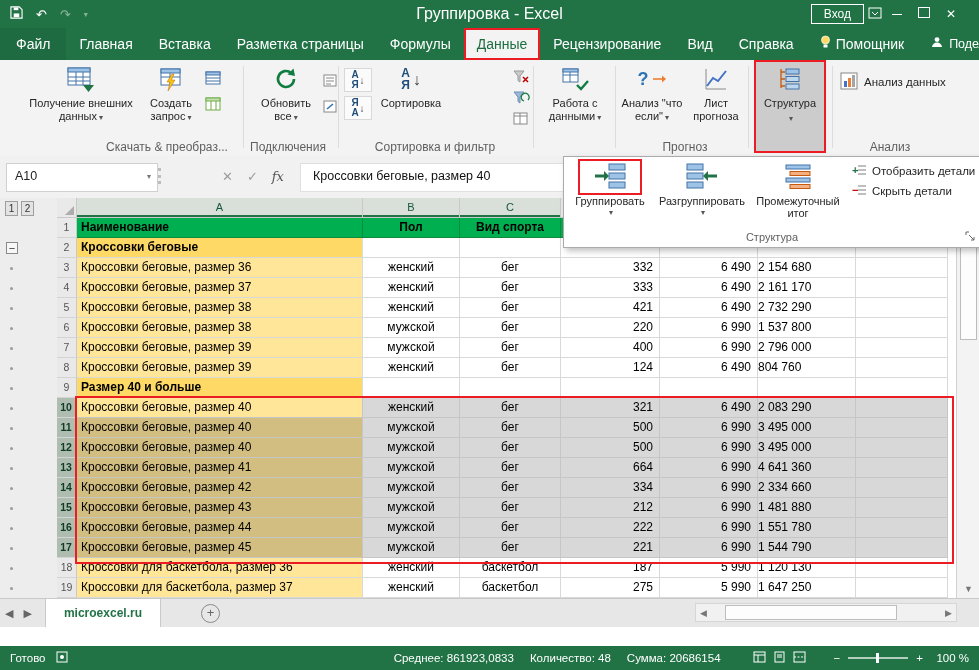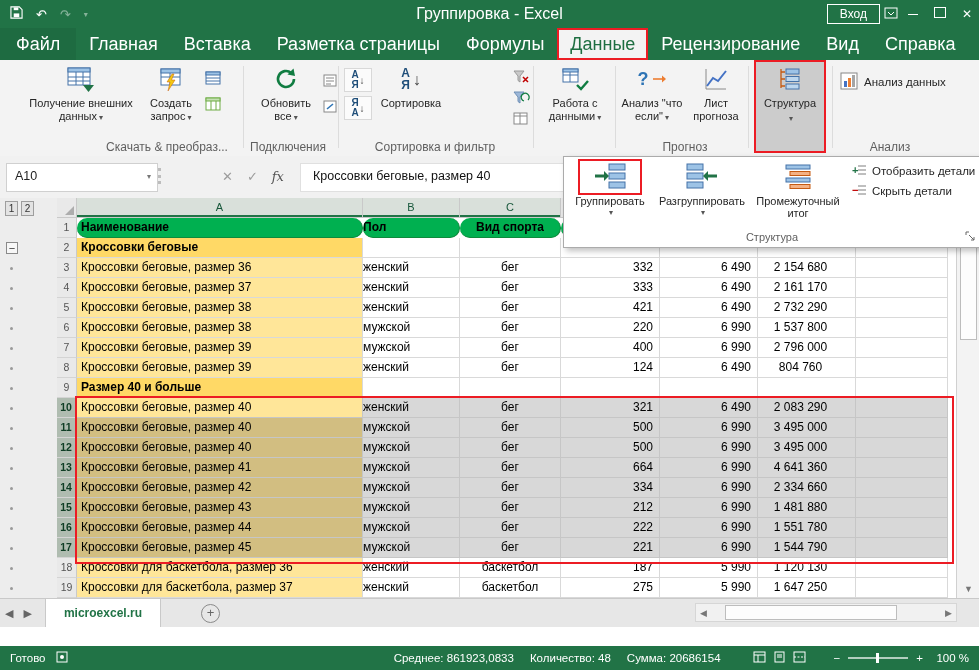--- a/index.html
+++ b/index.html
@@ -2,28 +2,28 @@
 <html><head>
 <meta charset="utf-8">
 <style>
   html,body{margin:0;padding:0;width:979px;height:670px;overflow:hidden;background:#fff;
     font-family:"Liberation Sans",sans-serif;-webkit-font-smoothing:antialiased;}
   
   .titlebar{position:absolute;left:0;top:0;width:979px;height:28px;background:#217346;color:#fff;}
   .qat{position:absolute;left:10px;top:0;height:28px;display:flex;align-items:center;gap:13px;font-size:13px;}
   .qat .dim{opacity:.45;}
   .tb-title{position:absolute;left:0;right:0;top:0;height:28px;line-height:28px;text-align:center;font-size:16px;color:#fff;}
-  .tb-right{position:absolute;right:1px;top:0;height:28px;display:flex;align-items:center;gap:4px;}
+  .tb-right{position:absolute;right:17px;top:0;height:28px;display:flex;align-items:center;gap:4px;}
   .signin{border:1px solid #fff;padding:2px 12px;font-size:12px;line-height:14px;}
   .winbtn{font-size:12px;line-height:28px;padding:0 6px;}
   .maxbox{width:10px;height:9px;border:1px solid #fff;display:inline-block;}
   .minbar{width:10px;height:1px;background:#fff;display:inline-block;vertical-align:middle;}
   
   .tabsrow{position:absolute;left:0;top:28px;width:979px;height:32px;background:#217346;display:flex;align-items:stretch;}
-  .tab{color:#fff;font-size:18px;line-height:32px;padding:0 13px;white-space:nowrap;display:flex;align-items:center;gap:5px;}
+  .tab{color:#fff;font-size:14px;line-height:32px;padding:0 13px;white-space:nowrap;display:flex;align-items:center;gap:5px;}
   .tab.filetab{padding:0 16px;background:#1E6B41;}
   .tab.active{background:#F3F3F3;color:#1E6E41;}
   .anno{outline:2px solid #EC1C24;outline-offset:-2px;}
   .sharebtn{margin-left:auto;color:#fff;font-size:12.5px;line-height:32px;padding:0 14px;display:flex;align-items:center;gap:6px;}
   
   .ribbon{position:absolute;left:0;top:60px;width:979px;height:96px;background:#F3F3F3;border-bottom:1px solid #D5D5D5;}
   .rsep{position:absolute;top:6px;height:82px;width:1px;background:#DCDCDC;}
   .rbig{position:absolute;display:flex;flex-direction:column;align-items:center;text-align:center;
     font-size:11px;line-height:13px;color:#262626;padding-top:3px;}
   .rbig .ric{height:32px;display:flex;align-items:center;justify-content:center;margin-bottom:2px;}
@@ -77,27 +77,27 @@
   .gmark{margin-left:6px;}
   .g-minus{width:12px;height:12px;border:1px solid #8a8a8a;background:#F7F7F7;font-size:11px;line-height:10px;
     text-align:center;color:#333;box-sizing:border-box;}
   .g-dot{width:3px;height:3px;background:#9a9a9a;border-radius:50%;margin-left:10px;}
   .rownum{width:20px;background:#E9E9E9;border-right:1px solid #C9C9C9;border-bottom:1px solid #D4D4D4;
     font-size:10.5px;color:#555;text-align:center;line-height:19px;box-sizing:border-box;}
   .cells{display:flex;}
   .cell{height:20px;background:#fff;border-right:1px solid #D9D9D9;border-bottom:1px solid #D9D9D9;
     font-size:12px;line-height:19px;color:#000;box-sizing:border-box;white-space:nowrap;overflow:hidden;}
   .c0{width:286px;padding-left:4px;}
-  .c1{width:97px;text-align:left;}
+  .c1{width:97px;text-align:center;}
   .c2{width:101px;text-align:center;}
   .c3{width:99px;text-align:right;padding-right:6px;}
   .c4{width:98px;text-align:right;padding-right:6px;}
-  .c5{width:98px;text-align:center;padding-right:12px;}
+  .c5{width:98px;text-align:left;padding-right:12px;}
   .c6{width:92px;}
-  .r-header .cell{background:#00B050;border-color:#0E8A3C;font-weight:bold;border-radius:10px;}
+  .r-header .cell{background:#00B050;border-color:#0E8A3C;font-weight:bold;}
   .r-header .c6{background:#fff;border-color:#D9D9D9;}
   .r-category .c0{background:#FFD966;font-weight:bold;}
   .r-data .c0{background:#FFE699;}
   .r-selected .cell{background:#D8D8D8;border-color:#C6C6C6;}
   .r-selected .c0{background:#D2BE81;}
   .r-selected.r-active .c0{background:#FFE699;}
   .r-selected .rownum{background:#AFBCB0;color:#0E3D24;font-weight:bold;border-right:2px solid #217346;}
   .selbox{position:absolute;left:75px;top:396px;width:875px;height:164px;border:2px solid #EC1C24;z-index:40;pointer-events:none;}
   
   .vscroll{position:absolute;left:956px;top:198px;width:23px;height:400px;background:#F3F3F3;border-left:1px solid #D0D0D0;z-index:5;}

